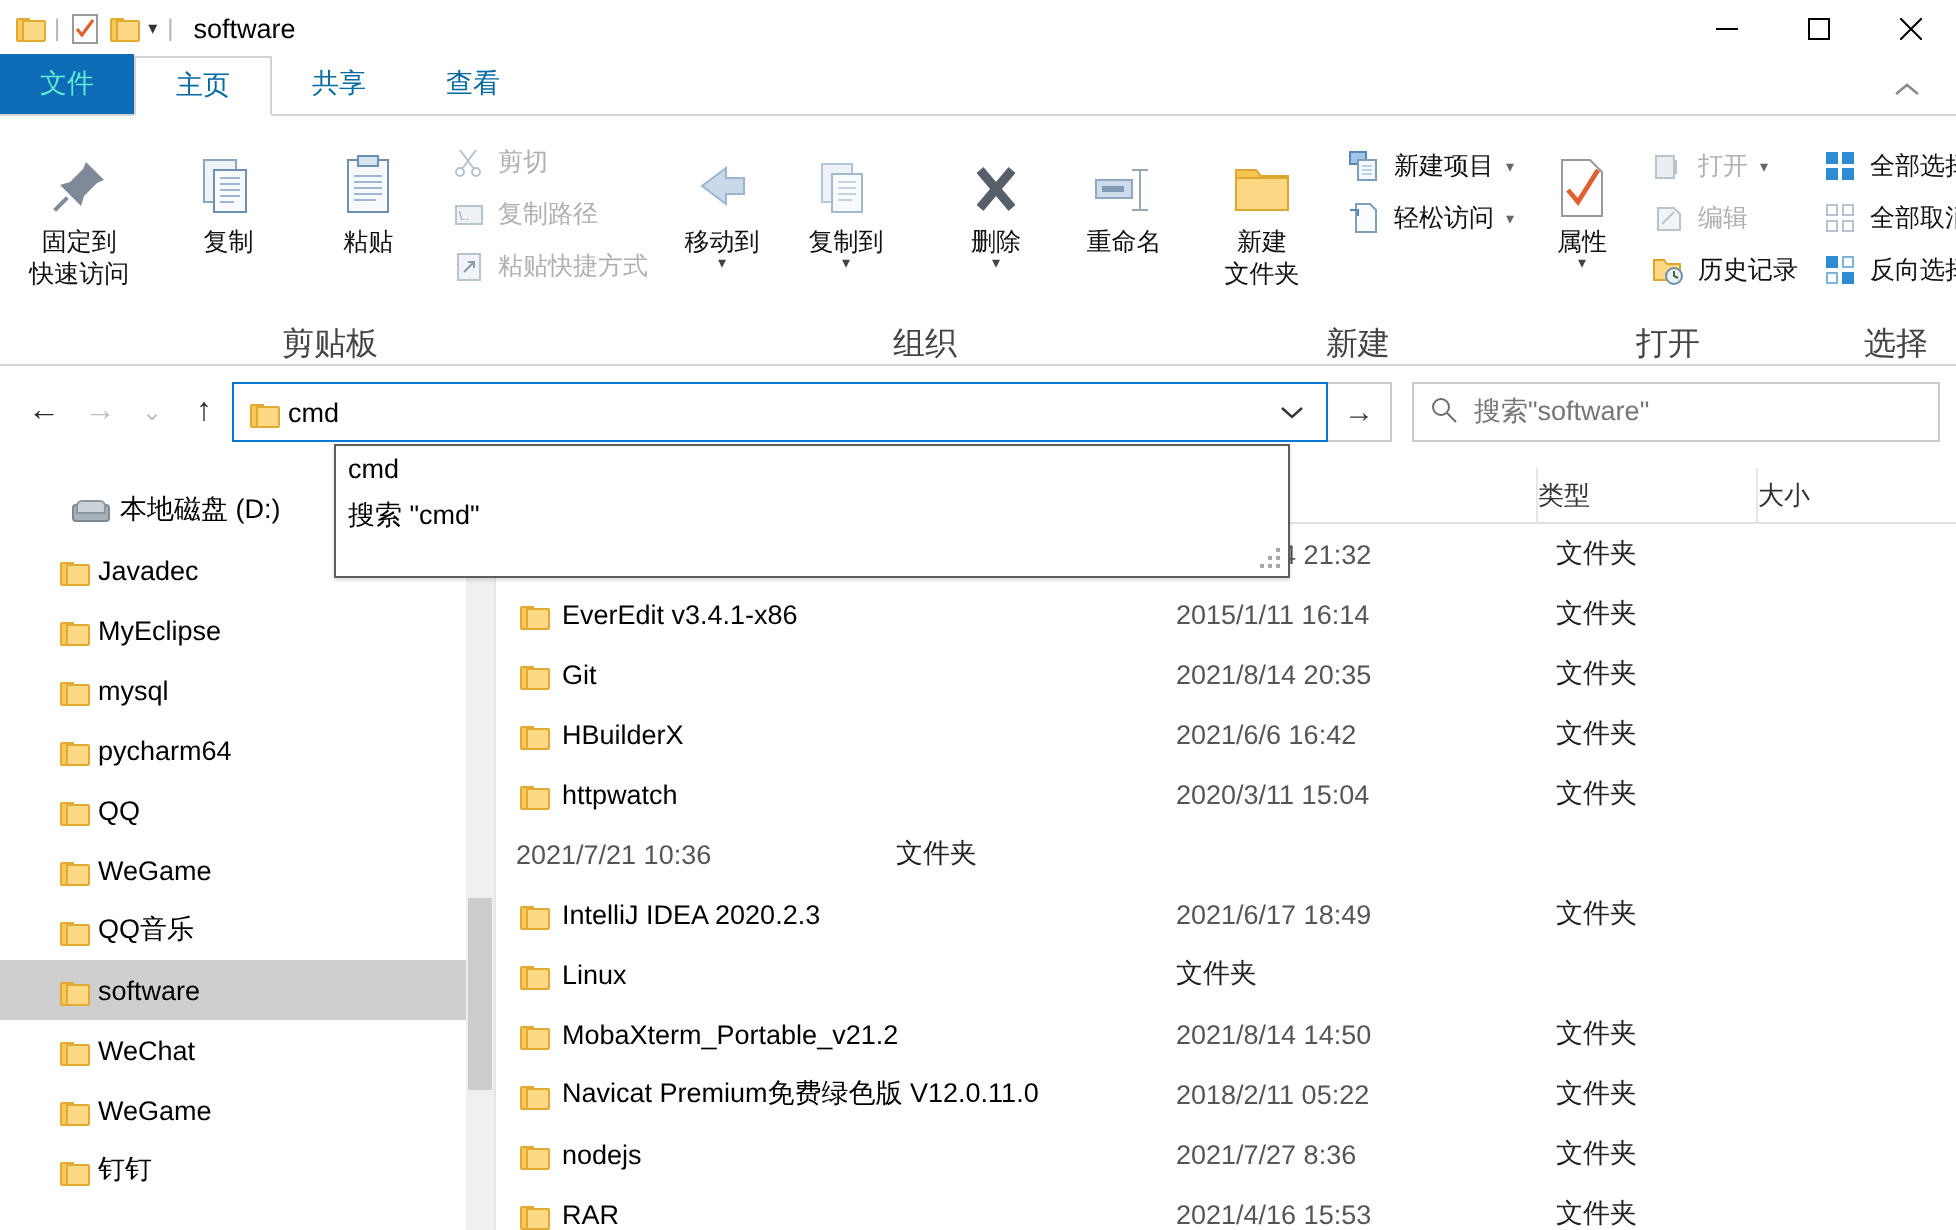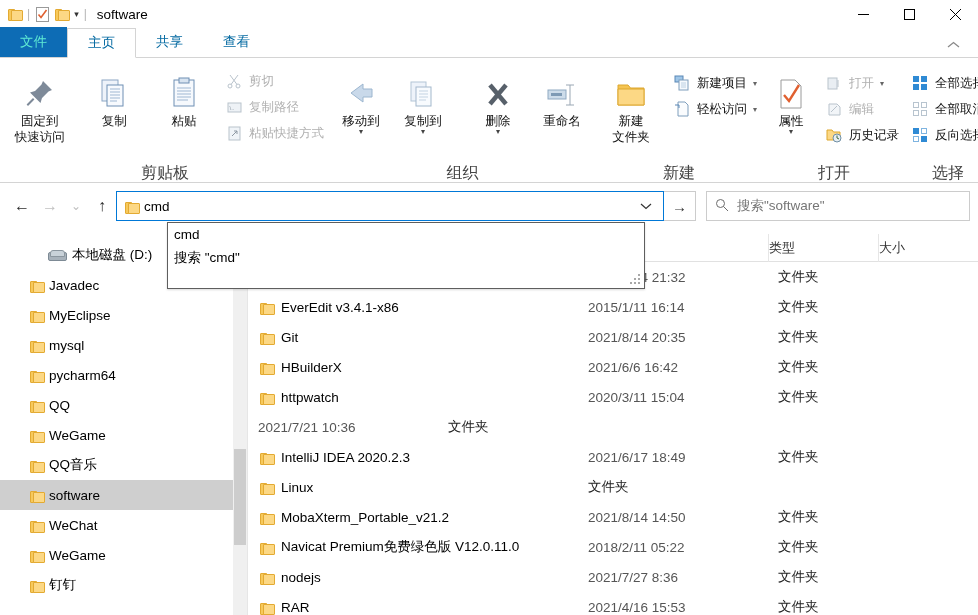--- a/index.html
+++ b/index.html
@@ -82,21 +82,21 @@
      background:#fff; border:1px solid #5e5e5e; z-index:40; box-shadow:0 1px 2px rgba(0,0,0,.15); }
   .acitem{ height:23px; display:flex; align-items:center; padding:0 6px; font-size:13.5px; color:#000; }
   .acgrip{ position:absolute; right:2px; bottom:2px; width:12px; height:12px; }
 
   
   .main{ position:absolute; left:0; top:234px; width:978px; height:381px; display:flex; }
   .nav{ width:248px; position:relative; overflow:hidden; border-right:1px solid #e6e6e6; }
   .navlist{ padding-top:6px; }
   .navitem{ height:30px; display:flex; align-items:center; gap:7px; font-size:13.5px;
      color:#000; padding-left:30px; }
-  .navitem.root{ padding-left:48px; }
+  .navitem.root{ padding-left:36px; }
   .navitem.selected{ background:#cfcfcf; }
   .drive{ display:inline-block; width:17px; height:11px; position:relative; }
   .drive:before{ content:""; position:absolute; left:0; bottom:0; width:17px; height:7px;
      background:#a8b2bb; border:1px solid #7d8a95; border-radius:2px; }
   .drive:after{ content:""; position:absolute; left:2px; top:0px; width:13px; height:5px;
      background:#c9d2d9; border:1px solid #8b969f; border-radius:3px 3px 0 0; }
 
   .navscroll{ position:absolute; right:0; top:0; width:14px; height:100%; background:#f0f0f0; }
   .navthumb{ position:absolute; left:1px; width:12px; background:#cdcdcd; }
 

